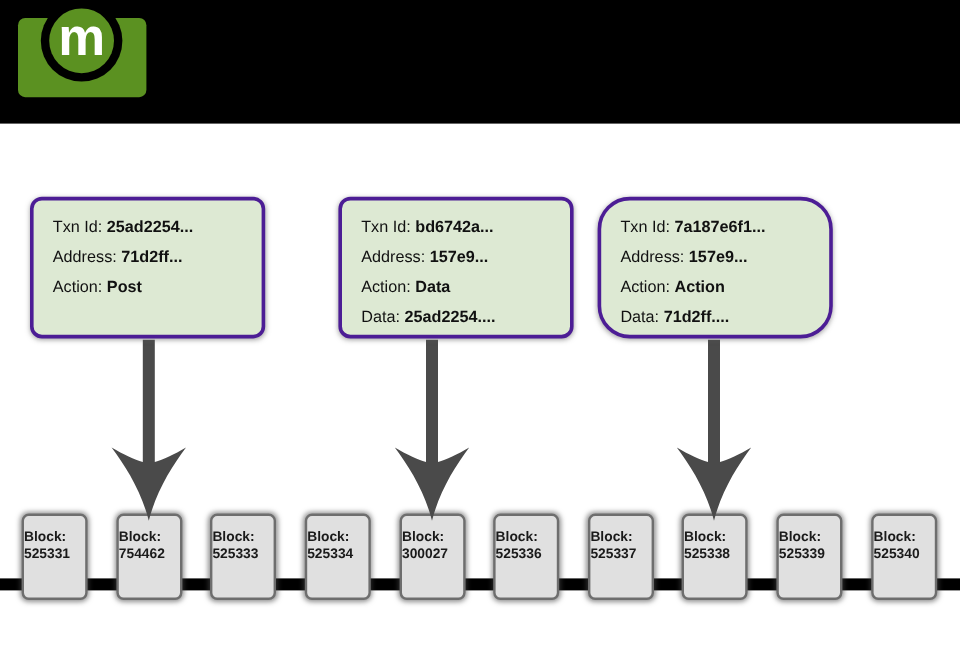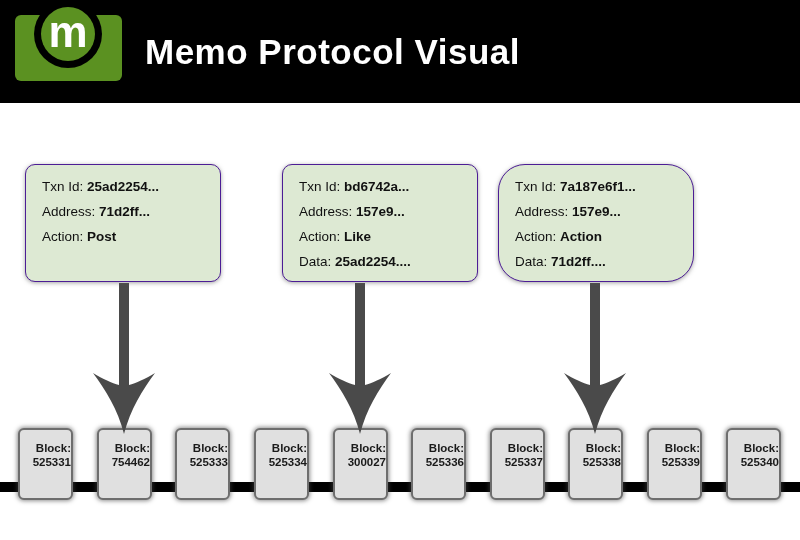--- a/index.html
+++ b/index.html
@@ -11,64 +11,63 @@
   .logo{position:absolute;left:15px;top:15px;width:107px;height:66px;background:#5b9121;border-radius:6px;}
   .logo-ring{position:absolute;left:19px;top:-15px;width:68px;height:68px;background:#000000;border-radius:50%;}
   .logo-inner{position:absolute;left:7px;top:7px;width:54px;height:54px;background:#5b9121;border-radius:50%;}
   .logo-m{position:absolute;left:0;top:-2px;width:54px;height:54px;display:flex;align-items:center;justify-content:center;
           color:#ffffff;font-size:44px;font-weight:bold;line-height:54px;}
   .title{position:absolute;left:145px;top:0;height:103px;display:flex;align-items:center;
          color:#ffffff;font-size:35px;font-weight:bold;letter-spacing:0.5px;}
 
   
   .card{position:absolute;top:164px;width:196px;height:118px;background:#dde9d3;
-        border:1px solid #4c1d95;border-radius:10px;box-shadow:0 1px 4px rgba(90,90,90,0.55);
+        border:3px solid #4c1d95;border-radius:10px;box-shadow:0 1px 4px rgba(90,90,90,0.55);
         padding:9px 16px;box-sizing:border-box;z-index:4;}
   .card.c0{left:25px;} .card.c1{left:262px;margin-left:20px;} .card.c2{left:498px;border-radius:27px;}
   .card .row{font-size:13.5px;line-height:25px;color:#111111;white-space:nowrap;}
   .card .row b{font-weight:bold;}
 
   
   .arrow{position:absolute;top:283px;width:64px;height:152px;z-index:3;}
   .arrow.a0{left:92px;} .arrow.a1{left:328px;} .arrow.a2{left:563px;}
 
   
   .chain-line{position:absolute;left:0;top:482px;width:800px;height:10px;background:#000000;z-index:1;}
   .block{position:absolute;top:428px;width:55px;height:72px;background:#e0e0e0;
          border:2px solid #6e6e6e;border-radius:6px;box-sizing:border-box;z-index:2;
          box-shadow:0 0 4px 1px rgba(70,70,70,0.6);
-         text-align:right;padding-top:11px;font-size:11.5px;font-weight:bold;
+         text-align:left;padding-top:11px;font-size:11.5px;font-weight:bold;
          line-height:14px;color:#1a1a1a;}
 </style>
 </head>
 <body>
 
 <div class="stage">
 
   <div class="header">
     <div class="logo">
       <div class="logo-ring">
         <div class="logo-inner">
           <div class="logo-m">m</div>
         </div>
       </div>
     </div>
-    <div class="title">Memo Protocol Visual</div>
   </div>
 
   <div class="card c0">
     <div class="row"><span>Txn Id:</span> <b>25ad2254...</b></div>
     <div class="row"><span>Address:</span> <b>71d2ff...</b></div>
     <div class="row"><span>Action:</span> <b>Post</b></div>
   </div>
 
   <div class="card c1">
     <div class="row"><span>Txn Id:</span> <b>bd6742a...</b></div>
     <div class="row"><span>Address:</span> <b>157e9...</b></div>
-    <div class="row"><span>Action:</span> <b>Like</b></div>
+    <div class="row"><span>Action:</span> <b>Data</b></div>
     <div class="row"><span>Data:</span> <b>25ad2254....</b></div>
   </div>
 
   <div class="card c2">
     <div class="row"><span>Txn Id:</span> <b>7a187e6f1...</b></div>
     <div class="row"><span>Address:</span> <b>157e9...</b></div>
     <div class="row"><span>Action:</span> <b>Action</b></div>
     <div class="row"><span>Data:</span> <b>71d2ff....</b></div>
   </div>
 

